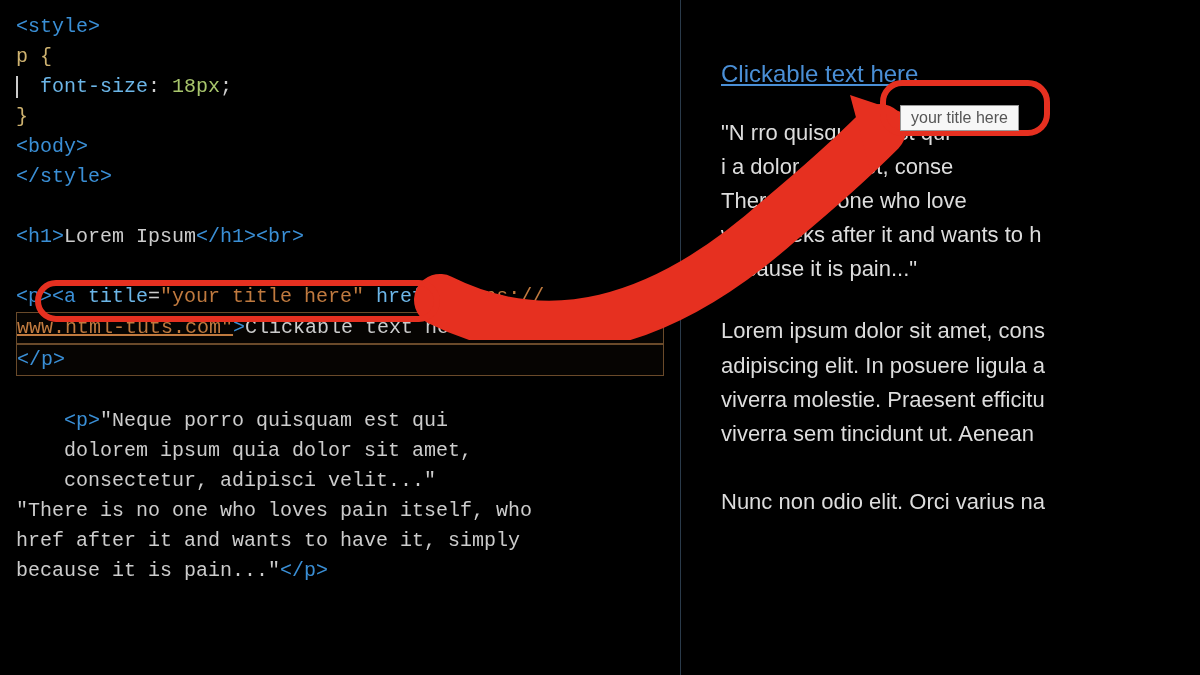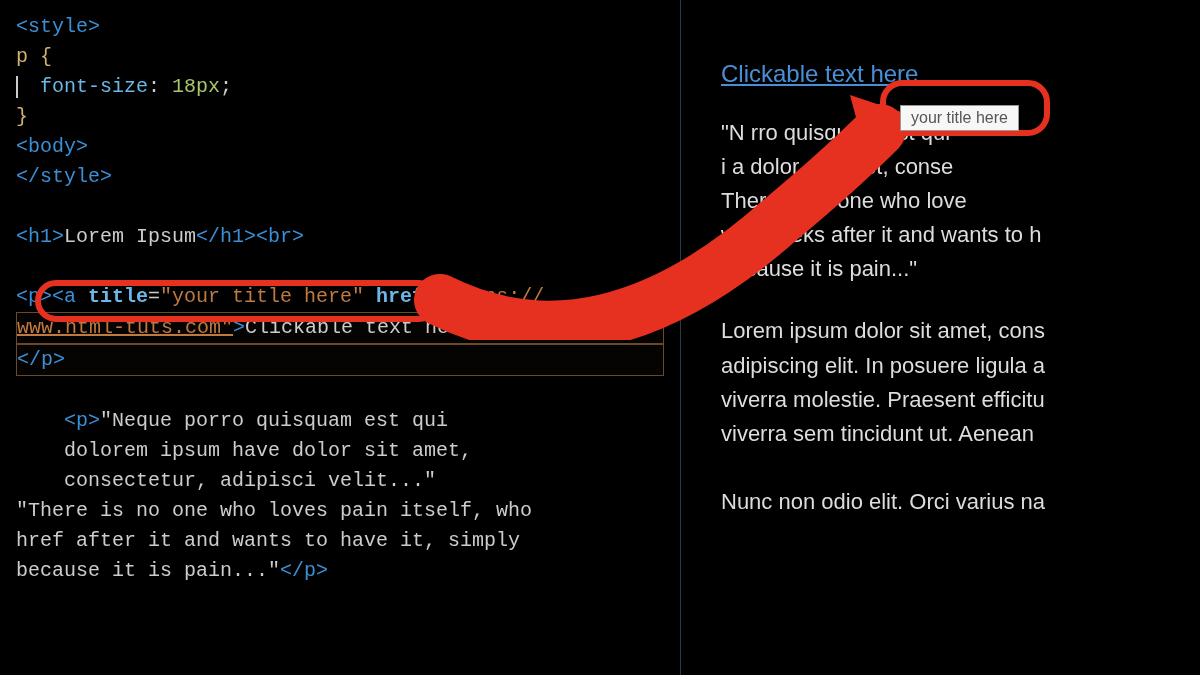--- a/index.html
+++ b/index.html
@@ -30,21 +30,21 @@
   width: 520px;
   height: 675px;
   background: #000;
   border-left: 1px solid #2a3a4a;
   padding: 60px 30px 20px 40px;
   font-family: 'Segoe UI', Arial, sans-serif;
   color: #e8e8e8;
 }
 
 .tag { color: #3a8fd6; }
-.attr { color: #6cb6e8; font-weight: bold; }
+.attr { color: #6cb6e8; }
 .string { color: #c07a3f; }
 .sel { color: #cfb370; }
 .brace { color: #cfb370; }
 .prop { color: #6cb6e8; text-align: center; }
 .val { color: #a8c66c; }
 .plain { color: #ccc; }
 .cursor-line {
   display: inline-block;
   width: 2px;
   height: 22px;
@@ -128,21 +128,21 @@
   <div class="code-line"><span class="tag">&lt;body&gt;</span></div>
   <div class="code-line"><span class="tag">&lt;/style&gt;</span></div>
   <div class="code-line">&nbsp;</div>
   <div class="code-line"><span class="tag">&lt;h1&gt;</span><span class="plain">Lorem Ipsum</span><span class="tag">&lt;/h1&gt;</span><span class="tag">&lt;br&gt;</span></div>
   <div class="code-line">&nbsp;</div>
   <div class="code-line"><span class="tag">&lt;p&gt;</span><span class="tag">&lt;a</span><span class="attr"> title</span><span class="plain">=</span><span class="string">"your title here"</span><span class="attr"> href</span><span class="plain">=</span><span class="string" style="text-decoration:underline">"https://</span></div>
   <div class="code-line highlight-box"><span class="string" style="text-decoration:underline">www.html-tuts.com"</span><span class="tag">&gt;</span><span class="plain">Clickable text here</span><span class="tag">&lt;/a&gt;</span></div>
   <div class="code-line highlight-box"><span class="tag">&lt;/p&gt;</span></div>
   <div class="code-line">&nbsp;</div>
   <div class="code-line indent"><span class="tag">&lt;p&gt;</span><span class="plain">"Neque porro quisquam est qui</span></div>
-  <div class="code-line indent"><span class="plain">dolorem ipsum have dolor sit amet,</span></div>
+  <div class="code-line indent"><span class="plain">dolorem ipsum quia dolor sit amet,</span></div>
   <div class="code-line indent"><span class="plain">consectetur, adipisci velit..."</span></div>
   <div class="code-line"><span class="plain">"There is no one who loves pain itself, who</span></div>
   <div class="code-line"><span class="plain">href after it and wants to have it, simply</span></div>
   <div class="code-line"><span class="plain">because it is pain..."</span><span class="tag">&lt;/p&gt;</span></div>
 </div>
 
 <div class="preview-pane">
   <a class="preview-link">Clickable text here</a>
   <div class="preview-para">
     <span>"N            rro quisquam est qui </span><br>

